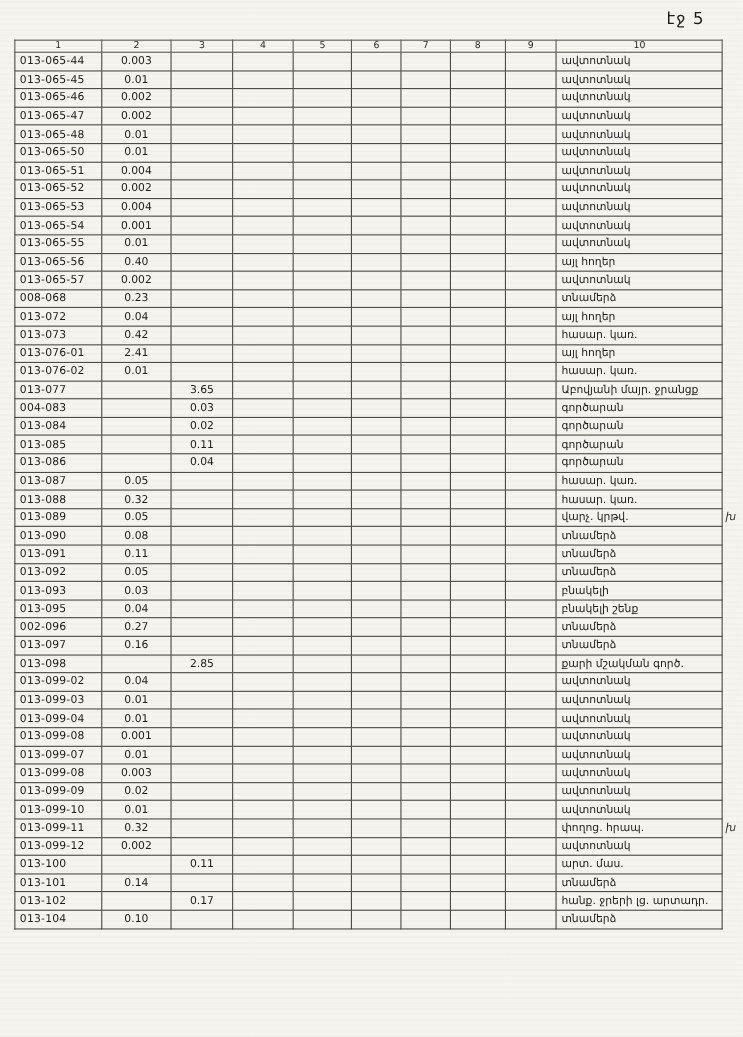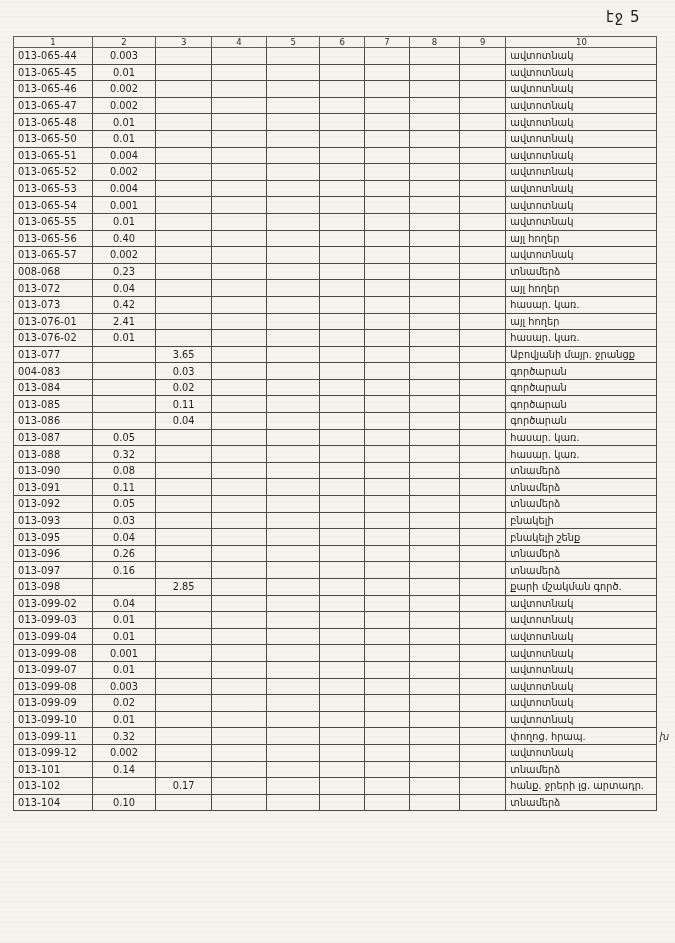--- a/index.html
+++ b/index.html
@@ -415,20 +415,33 @@
         <td class="c4"></td>
         <td class="c5"></td>
         <td class="c6"></td>
         <td class="c7"></td>
         <td class="c8"></td>
         <td class="c9"></td>
         <td class="c10">հասար. կառ.</td>
         <td class="margin-cell"></td>
       </tr>
       <tr>
+        <td class="c1">013-089</td>
+        <td class="c2">0.05</td>
+        <td class="c3"></td>
+        <td class="c4"></td>
+        <td class="c5"></td>
+        <td class="c6"></td>
+        <td class="c7"></td>
+        <td class="c8"></td>
+        <td class="c9"></td>
+        <td class="c10">վարչ. կրթվ.</td>
+        <td class="margin-cell">խ</td>
+      </tr>
+      <tr>
         <td class="c1">013-090</td>
         <td class="c2">0.08</td>
         <td class="c3"></td>
         <td class="c4"></td>
         <td class="c5"></td>
         <td class="c6"></td>
         <td class="c7"></td>
         <td class="c8"></td>
         <td class="c9"></td>
         <td class="c10">տնամերձ</td>
@@ -480,22 +493,22 @@
         <td class="c4"></td>
         <td class="c5"></td>
         <td class="c6"></td>
         <td class="c7"></td>
         <td class="c8"></td>
         <td class="c9"></td>
         <td class="c10">բնակելի շենք</td>
         <td class="margin-cell"></td>
       </tr>
       <tr>
-        <td class="c1">013-096</td>
-        <td class="c2">0.26</td>
+        <td class="c1">002-096</td>
+        <td class="c2">0.27</td>
         <td class="c3"></td>
         <td class="c4"></td>
         <td class="c5"></td>
         <td class="c6"></td>
         <td class="c7"></td>
         <td class="c8"></td>
         <td class="c9"></td>
         <td class="c10">տնամերձ</td>
         <td class="margin-cell"></td>
       </tr>
@@ -646,20 +659,33 @@
         <td class="c1">013-099-12</td>
         <td class="c2">0.002</td>
         <td class="c3"></td>
         <td class="c4"></td>
         <td class="c5"></td>
         <td class="c6"></td>
         <td class="c7"></td>
         <td class="c8"></td>
         <td class="c9"></td>
         <td class="c10">ավտոտնակ</td>
+        <td class="margin-cell"></td>
+      </tr>
+      <tr>
+        <td class="c1">013-100</td>
+        <td class="c2"></td>
+        <td class="c3">0.11</td>
+        <td class="c4"></td>
+        <td class="c5"></td>
+        <td class="c6"></td>
+        <td class="c7"></td>
+        <td class="c8"></td>
+        <td class="c9"></td>
+        <td class="c10">արտ. մաս.</td>
         <td class="margin-cell"></td>
       </tr>
       <tr>
         <td class="c1">013-101</td>
         <td class="c2">0.14</td>
         <td class="c3"></td>
         <td class="c4"></td>
         <td class="c5"></td>
         <td class="c6"></td>
         <td class="c7"></td>

